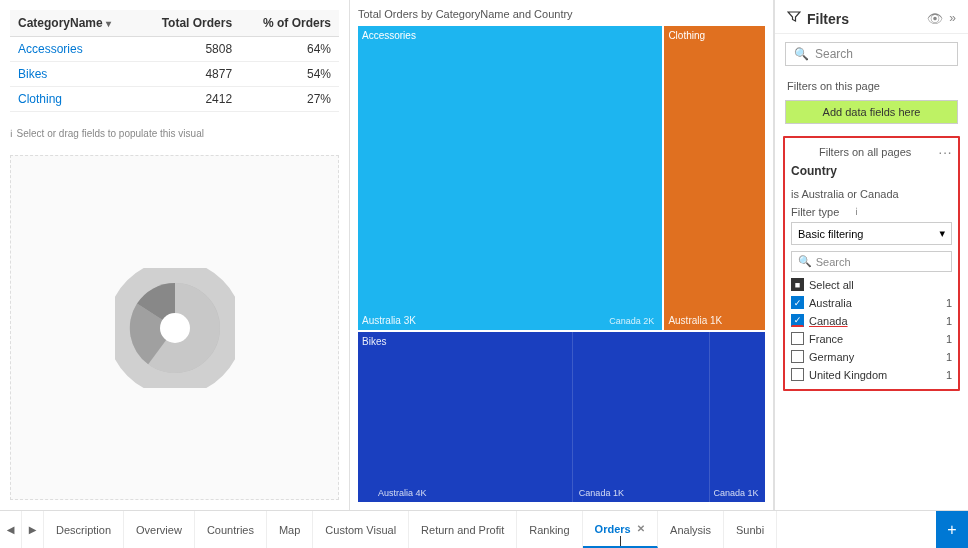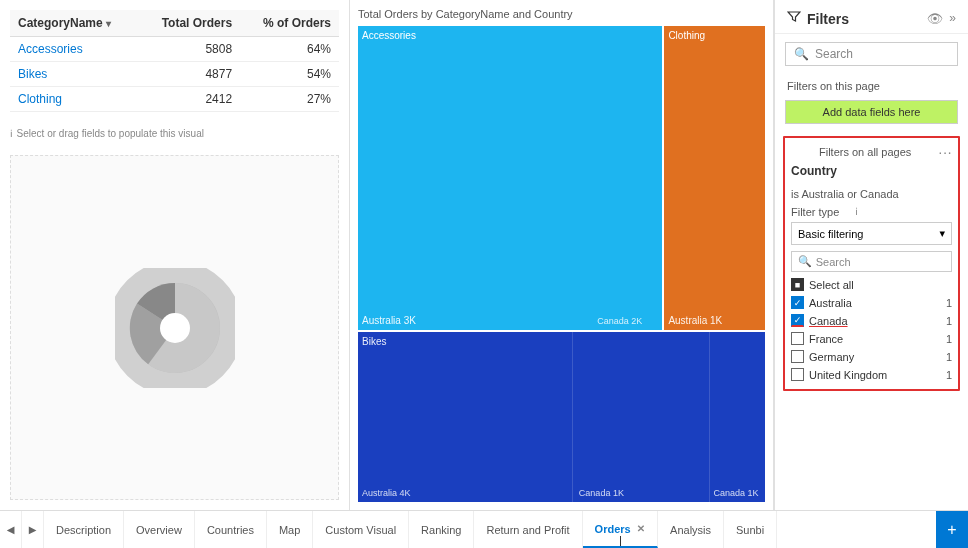--- a/index.html
+++ b/index.html
@@ -150,32 +150,32 @@
 
     <div class="middle-panel">
       <div class="chart-title">Total Orders by CategoryName and Country</div>
       <div class="treemap-container">
         <div style="display: flex; flex-direction: column; height: 100%; gap: 2px;">
 
           <div style="display: flex; flex: 1; gap: 2px; min-height: 0;">
             <div class="tm-cell tm-accessories-au" style="flex: 3.2; position: relative;">
               <span class="tm-label">Accessories</span>
               <span class="tm-label-bottom">Australia 3K</span>
-              <span style="position:absolute; bottom:4px; right:20px; font-size:9px; color:rgba(255,255,255,0.8);">Canada 2K</span>
+              <span style="position:absolute; bottom:4px; right:8px; font-size:9px; color:rgba(255,255,255,0.8);">Canada 2K</span>
             </div>
             <div class="tm-cell tm-accessories-clothing" style="flex: 1; position: relative;">
               <span class="tm-label">Clothing</span>
               <span class="tm-label-bottom">Australia 1K</span>
             </div>
           </div>
 
           <div style="background: #1a3fbf; display: flex; height: 170px; position: relative; gap: 2px;">
             <div style="flex: 4; position: relative; border-right: 1px solid rgba(255,255,255,0.15);">
               <span style="position:absolute; top:4px; left:4px; font-size:10px; color:rgba(255,255,255,0.9);">Bikes</span>
-              <span style="position:absolute; bottom:4px; left:4px; font-size:9px; color:rgba(255,255,255,0.8);">Australia 4K</span>
+              <span style="position:absolute; bottom:4px; left:20px; font-size:9px; color:rgba(255,255,255,0.8);">Australia 4K</span>
             </div>
             <div style="flex: 2.5; position: relative; border-right: 1px solid rgba(255,255,255,0.15);">
               <span style="position:absolute; bottom:4px; left:4px; font-size:9px; color:rgba(255,255,255,0.8);">Canada 1K</span>
             </div>
             <div style="flex: 1; position: relative;">
               <span style="position:absolute; bottom:4px; left:2px; font-size:9px; color:rgba(255,255,255,0.8);">Canada 1K</span>
             </div>
           </div>
         </div>
       </div>
@@ -293,24 +293,24 @@
     <div class="tab">
       <span>Countries</span>
     </div>
     <div class="tab">
       <span>Map</span>
     </div>
     <div class="tab">
       <span>Custom Visual</span>
     </div>
     <div class="tab">
+      <span>Return and Profit</span>
+    </div>
+    <div class="tab">
       <span>Ranking</span>
-    </div>
-    <div class="tab">
-      <span>Return and Profit</span>
     </div>
     <div class="tab active">
       <span>Orders</span>
       <span class="tab-close">✕</span>
       <span class="cursor-line"></span>
     </div>
     <div class="tab">
       <span>Analysis</span>
     </div>
     <div class="tab">

